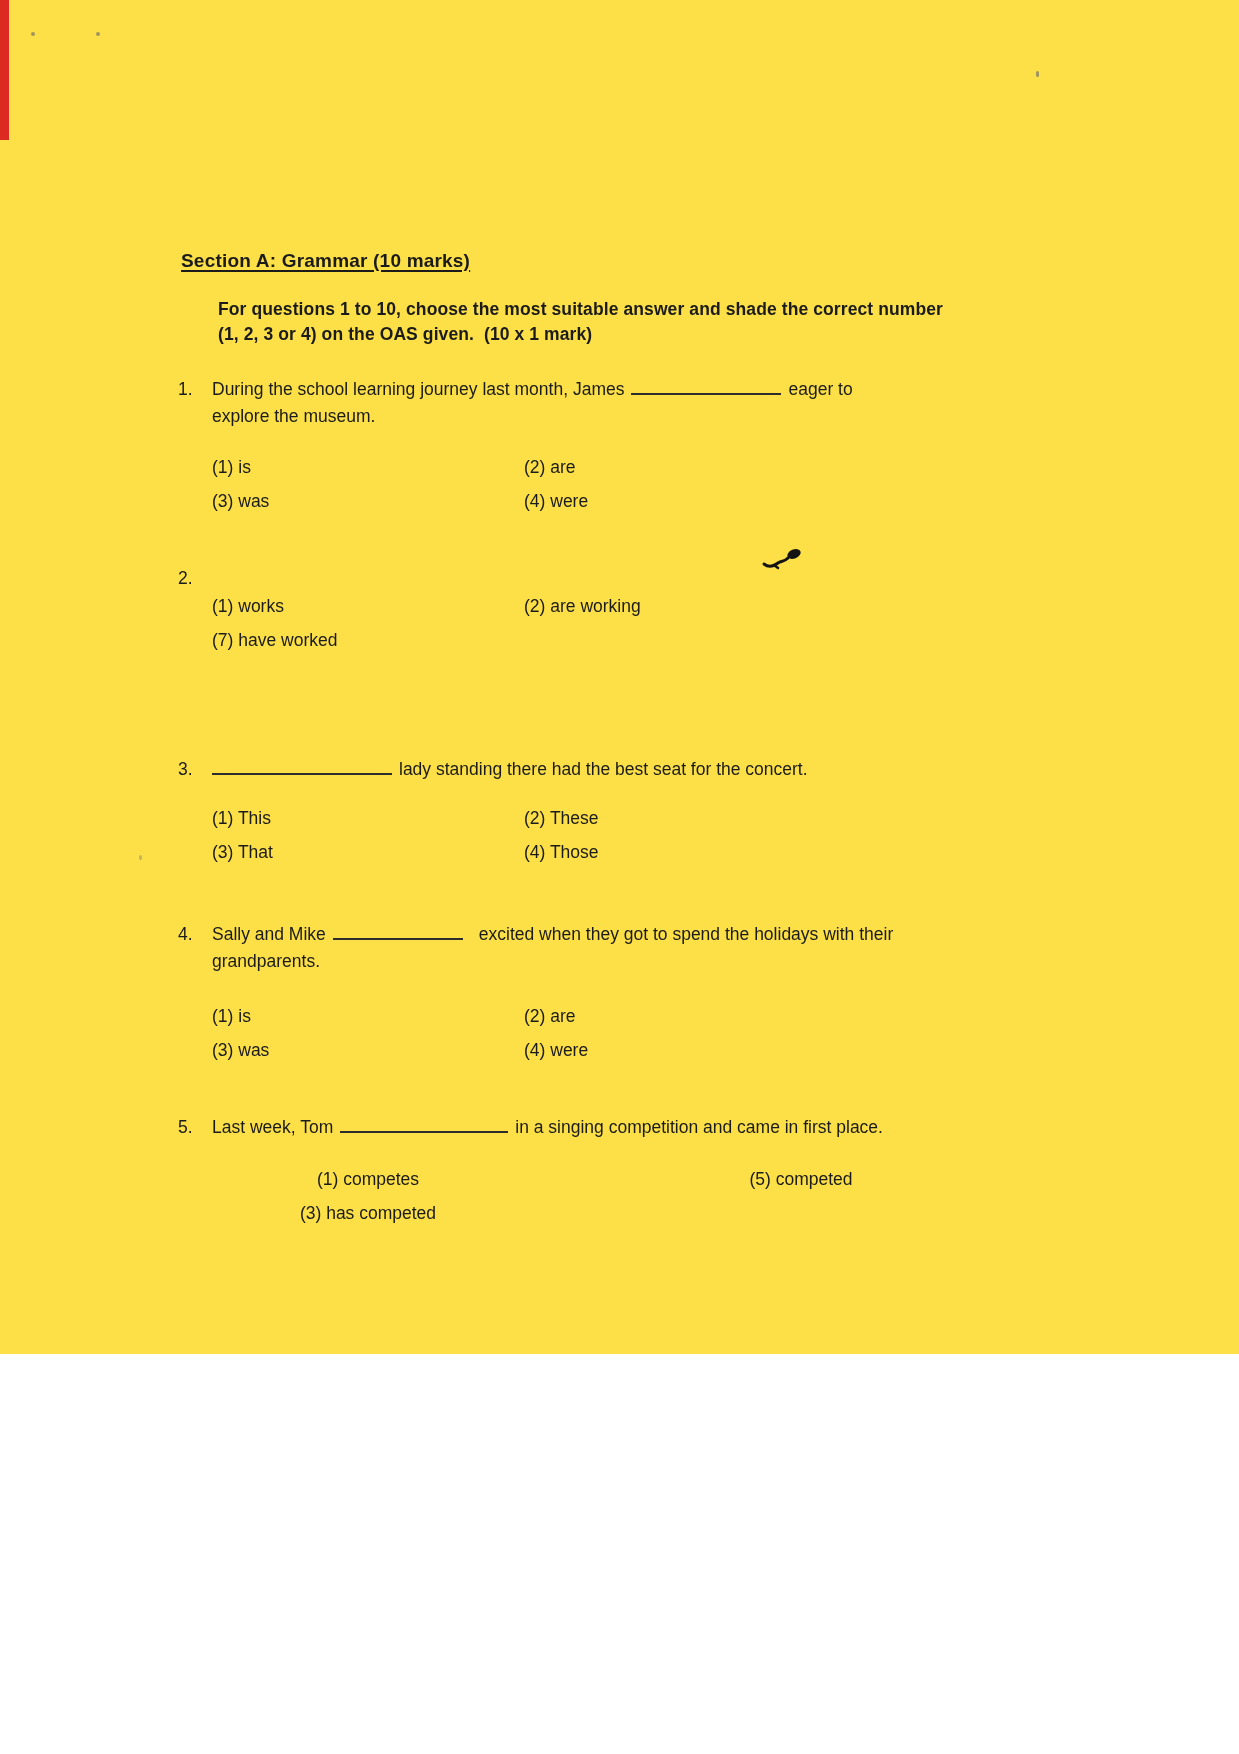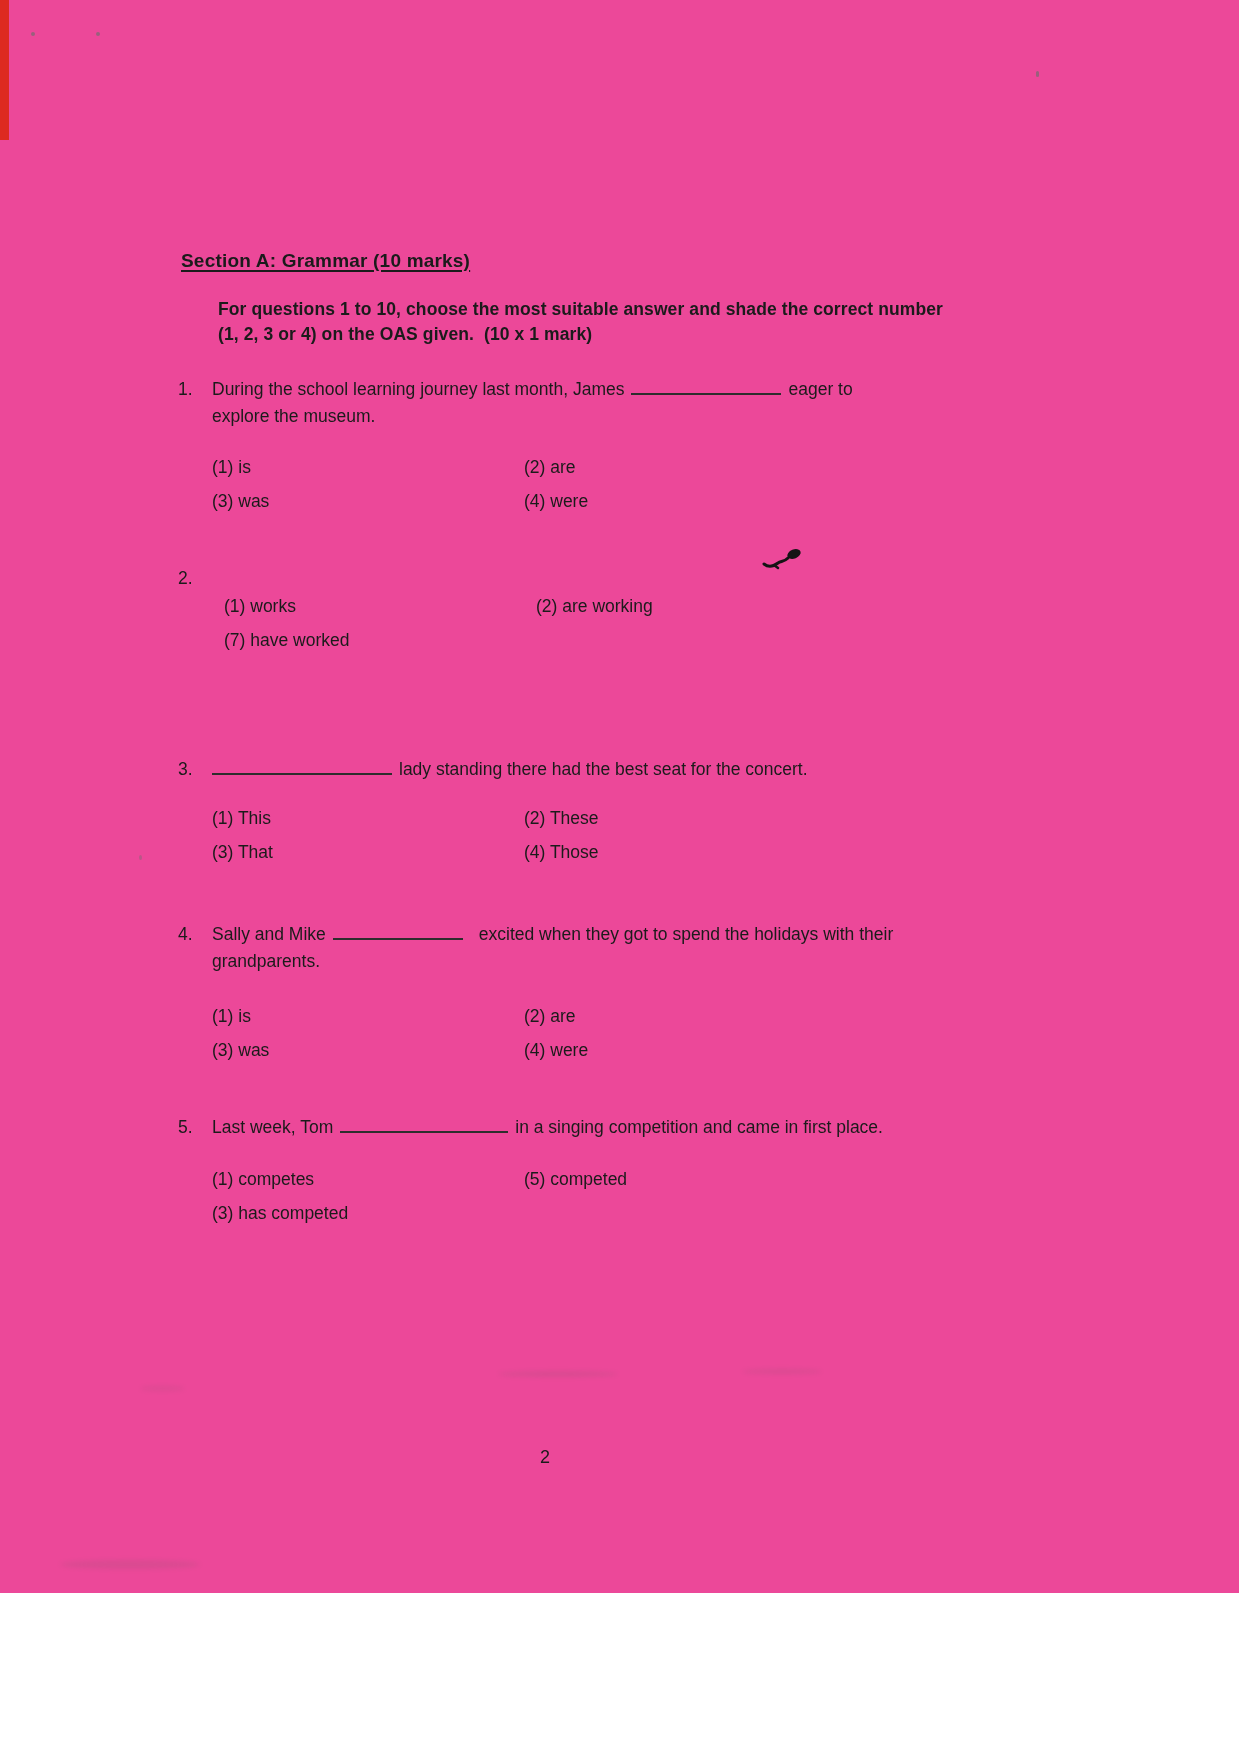--- a/index.html
+++ b/index.html
@@ -1,20 +1,20 @@
 <!DOCTYPE html>
 <html><head>
 <meta charset="utf-8">
 <style>
   * { margin:0; padding:0; box-sizing:border-box; }
   html,body { background:#ffffff; }
   .sheet {
     position:relative;
-    width:1239px; height:1593px;
-    background:#ec4899;
+    width:1239px; height:1354px;
+    background:#fde047;
     overflow:hidden;
     font-family:"Liberation Sans", sans-serif;
     color:#1b1b1b;
     text-decoration:underline;
   }
   .scan-layer { position:absolute; inset:0; filter:blur(0.35px); }
 
   .red-stripe {
     position:absolute; left:0; top:0; width:9px; height:140px;
   }
@@ -108,21 +108,21 @@
 
     <svg class="pen-mark" width="48" height="28" viewBox="0 0 48 28">
       <path d="M4 21 C 9 25 14 23 18 20 C 21 18 24 19 28 15" stroke="#141414" stroke-width="3" fill="none" stroke-linecap="round"></path>
       <ellipse cx="34" cy="11" rx="7" ry="4.5" fill="#141414" transform="rotate(-22 34 11)"></ellipse>
       <path d="M14 22 l4 3" stroke="#141414" stroke-width="2.5" fill="none" stroke-linecap="round"></path>
     </svg>
 
     <div class="question" style="top:565px;">
       <div class="q-num">2.</div>
       <div class="q-body">
-        <div class="opts" style="margin-top:24px;margin-left:12px;">
+        <div class="opts" style="margin-top:24px;">
           <span>(1) works</span>
           <span>(2) are working</span>
           <span>(7) have worked</span>
         </div>
       </div>
     </div>
 
     <div class="question" style="top:756px;">
       <div class="q-num">3.</div>
       <div class="q-body">
@@ -146,21 +146,21 @@
           <span>(3) was</span>
           <span>(4) were</span>
         </div>
       </div>
     </div>
 
     <div class="question" style="top:1114px;">
       <div class="q-num">5.</div>
       <div class="q-body">
         <p class="q-text"><span>Last week, Tom</span><span class="blank" style="width:168px;"></span><span>in a singing competition and came in first place.</span></p>
-        <div class="opts" style="margin-top:21px;">
+        <div class="opts" style="margin-top:21px;text-align:center;">
           <span>(1) competes</span>
           <span>(5) competed</span>
           <span>(3) has competed</span>
         </div>
       </div>
     </div>
 
     <div class="page-number">2</div>
   </div>
 

